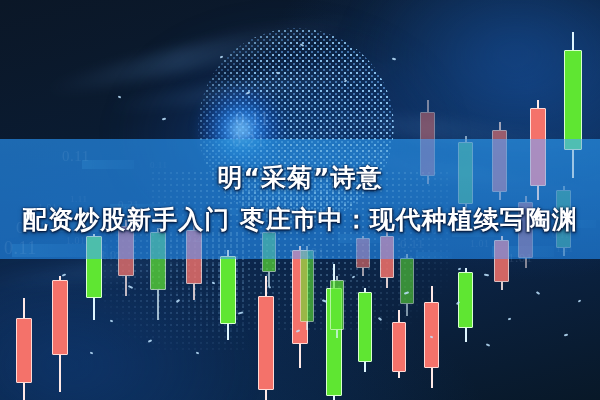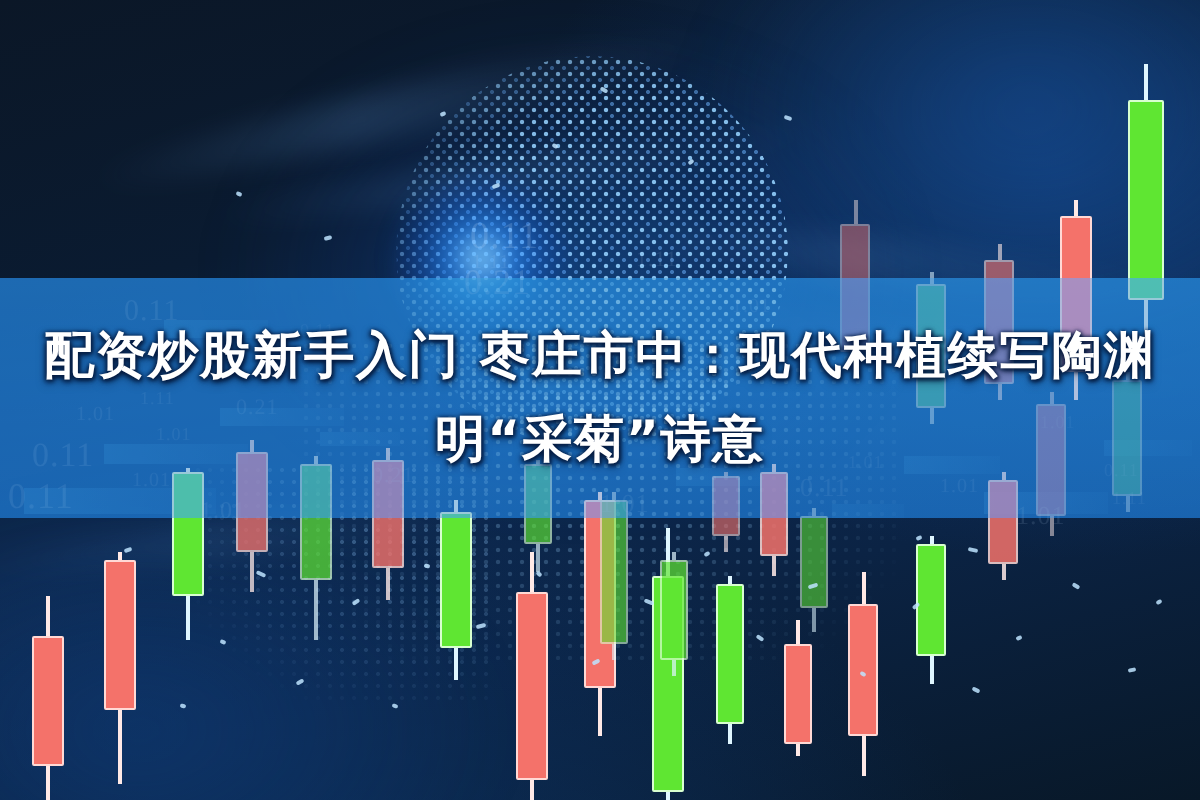--- a/index.html
+++ b/index.html
@@ -361,17 +361,17 @@
       <div class="num" style="left: 552px; top: 230px; font-size: 9px; opacity: 0.26;">0.11</div>
       <div class="num" style="left: 424px; top: 226px; font-size: 9px; opacity: 0.26;">1.01</div>
       <div class="num" style="left: 150px; top: 160px; font-size: 9px; opacity: 0.22;">0.11</div>
       <div class="num" style="left: 520px; top: 206px; font-size: 9px; opacity: 0.22;">1.01</div>
     </div>
 
   <div id="band"></div>
   <div id="band-tint"></div>
 
   <div id="title-wrap">
+    <div class="title-line">明“采菊”诗意</div>
     <div class="title-line">配资炒股新手入门 枣庄市中：现代种植续写陶渊</div>
-    <div class="title-line">明“采菊”诗意</div>
   </div>
 
 </div>
 
 </body></html>

